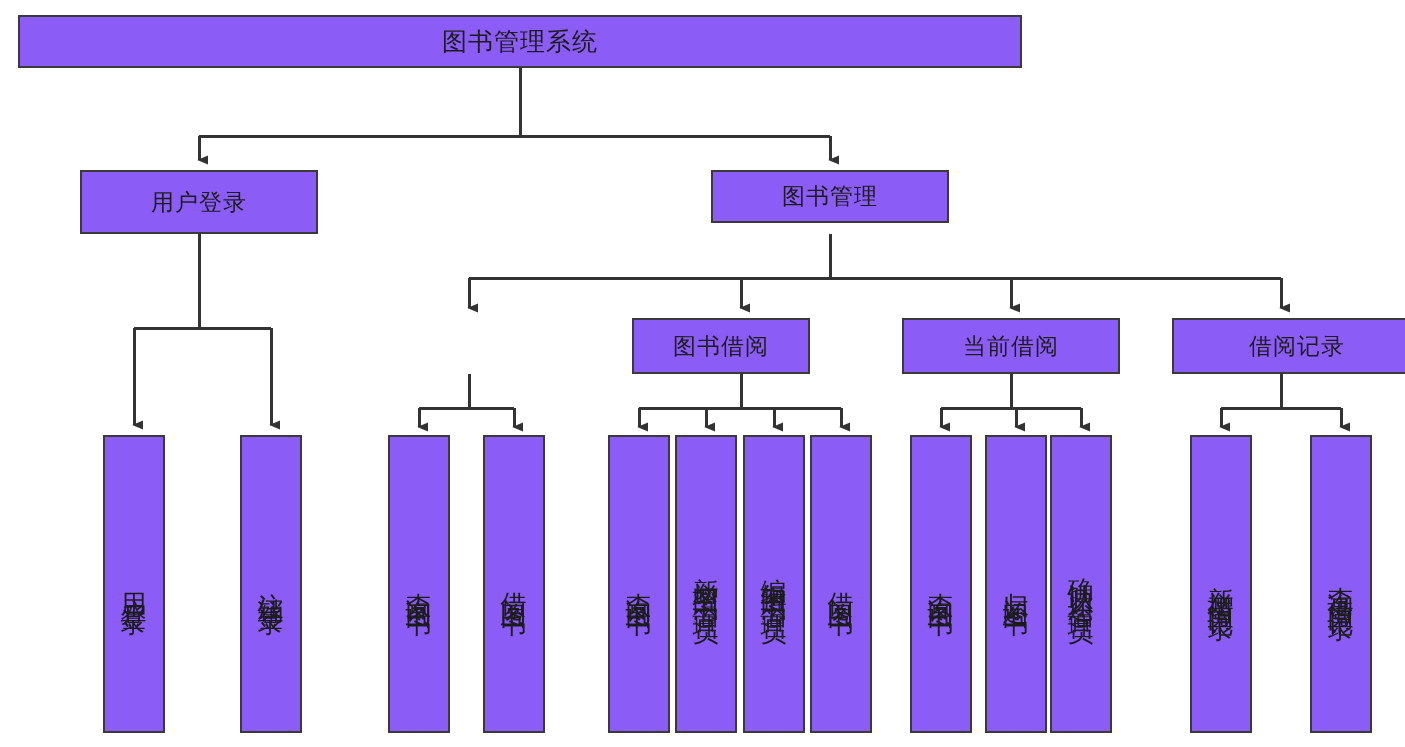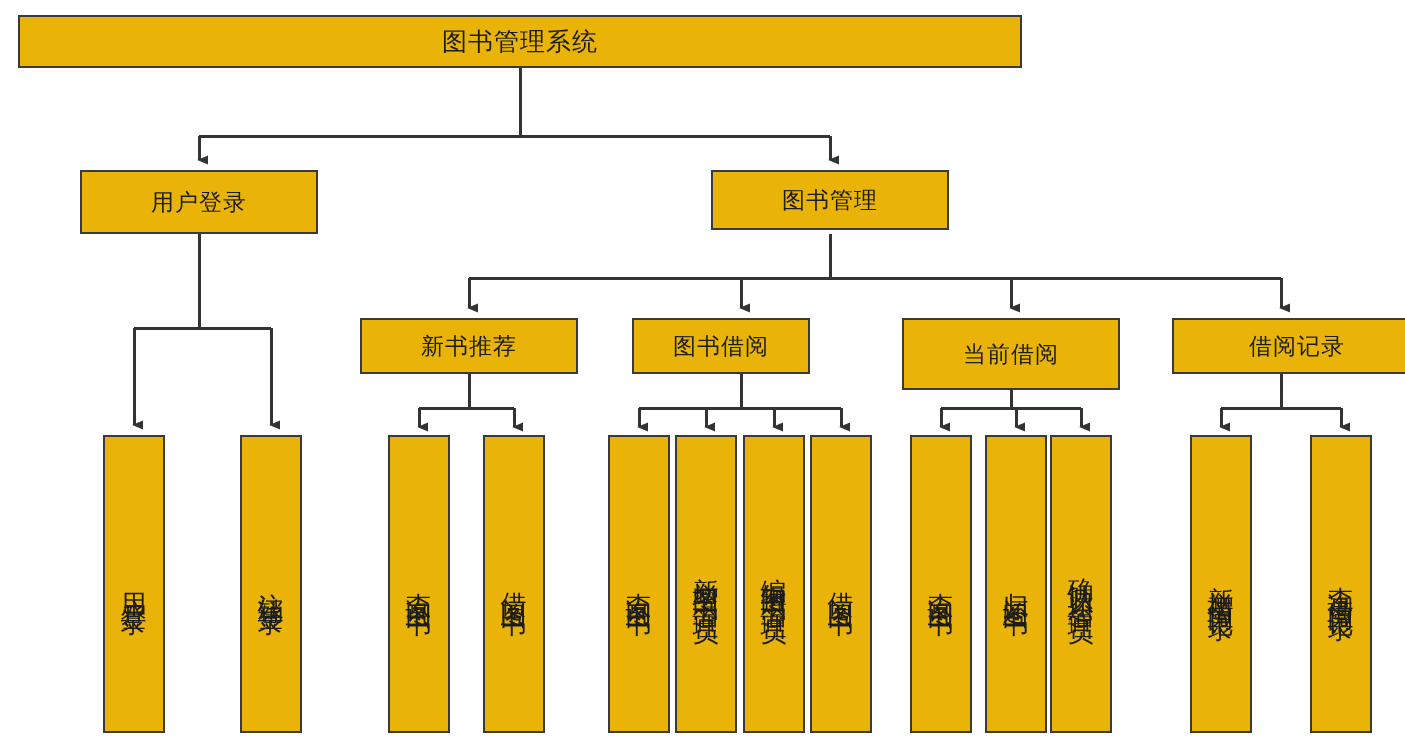--- a/index.html
+++ b/index.html
@@ -23,21 +23,21 @@
     left: 0;
     top: 0;
     width: 1405px;
     height: 747px;
     pointer-events: none;
   }
   .node {
     position: absolute;
     box-sizing: border-box;
     border: 2px solid #3a3a3a;
-    background: #eab308;
+    background: #8b5cf6;
     display: flex;
     align-items: center;
     justify-content: center;
     color: #1c1c1c;
     text-align: center;
   }
   .node.root {
     font-size: 25px;
     letter-spacing: 1px;
   }
@@ -127,31 +127,28 @@
     </g>
   </svg>
 
   <div class="node root" style="left: 18px; top: 15px; width: 1004px; height: 53px;">
     <span>图书管理系统</span>
   </div>
 
   <div class="node level2" style="left: 80px; top: 170px; width: 238px; height: 64px;">
     <span>用户登录</span>
   </div>
-  <div class="node level2" style="left: 711px; top: 170px; width: 238px; height: 60px;">
+  <div class="node level2" style="left: 711px; top: 170px; width: 238px; height: 53px;">
     <span>图书管理</span>
   </div>
 
-  <div class="node level3" style="left: 360px; top: 318px; width: 218px; height: 56px;">
-    <span>新书推荐</span>
-  </div>
   <div class="node level3" style="left: 632px; top: 318px; width: 178px; height: 56px;">
     <span>图书借阅</span>
   </div>
-  <div class="node level3" style="left: 902px; top: 318px; width: 218px; height: 72px;">
+  <div class="node level3" style="left: 902px; top: 318px; width: 218px; height: 56px;">
     <span>当前借阅</span>
   </div>
   <div class="node level3" style="left: 1172px; top: 318px; width: 250px; height: 56px;">
     <span>借阅记录</span>
   </div>
 
   <div class="node leaf" style="left: 103px; top: 435px; width: 62px; height: 298px;">
     <span class="vtext">用户登录</span>
   </div>
   <div class="node leaf" style="left: 240px; top: 435px; width: 62px; height: 298px;">

